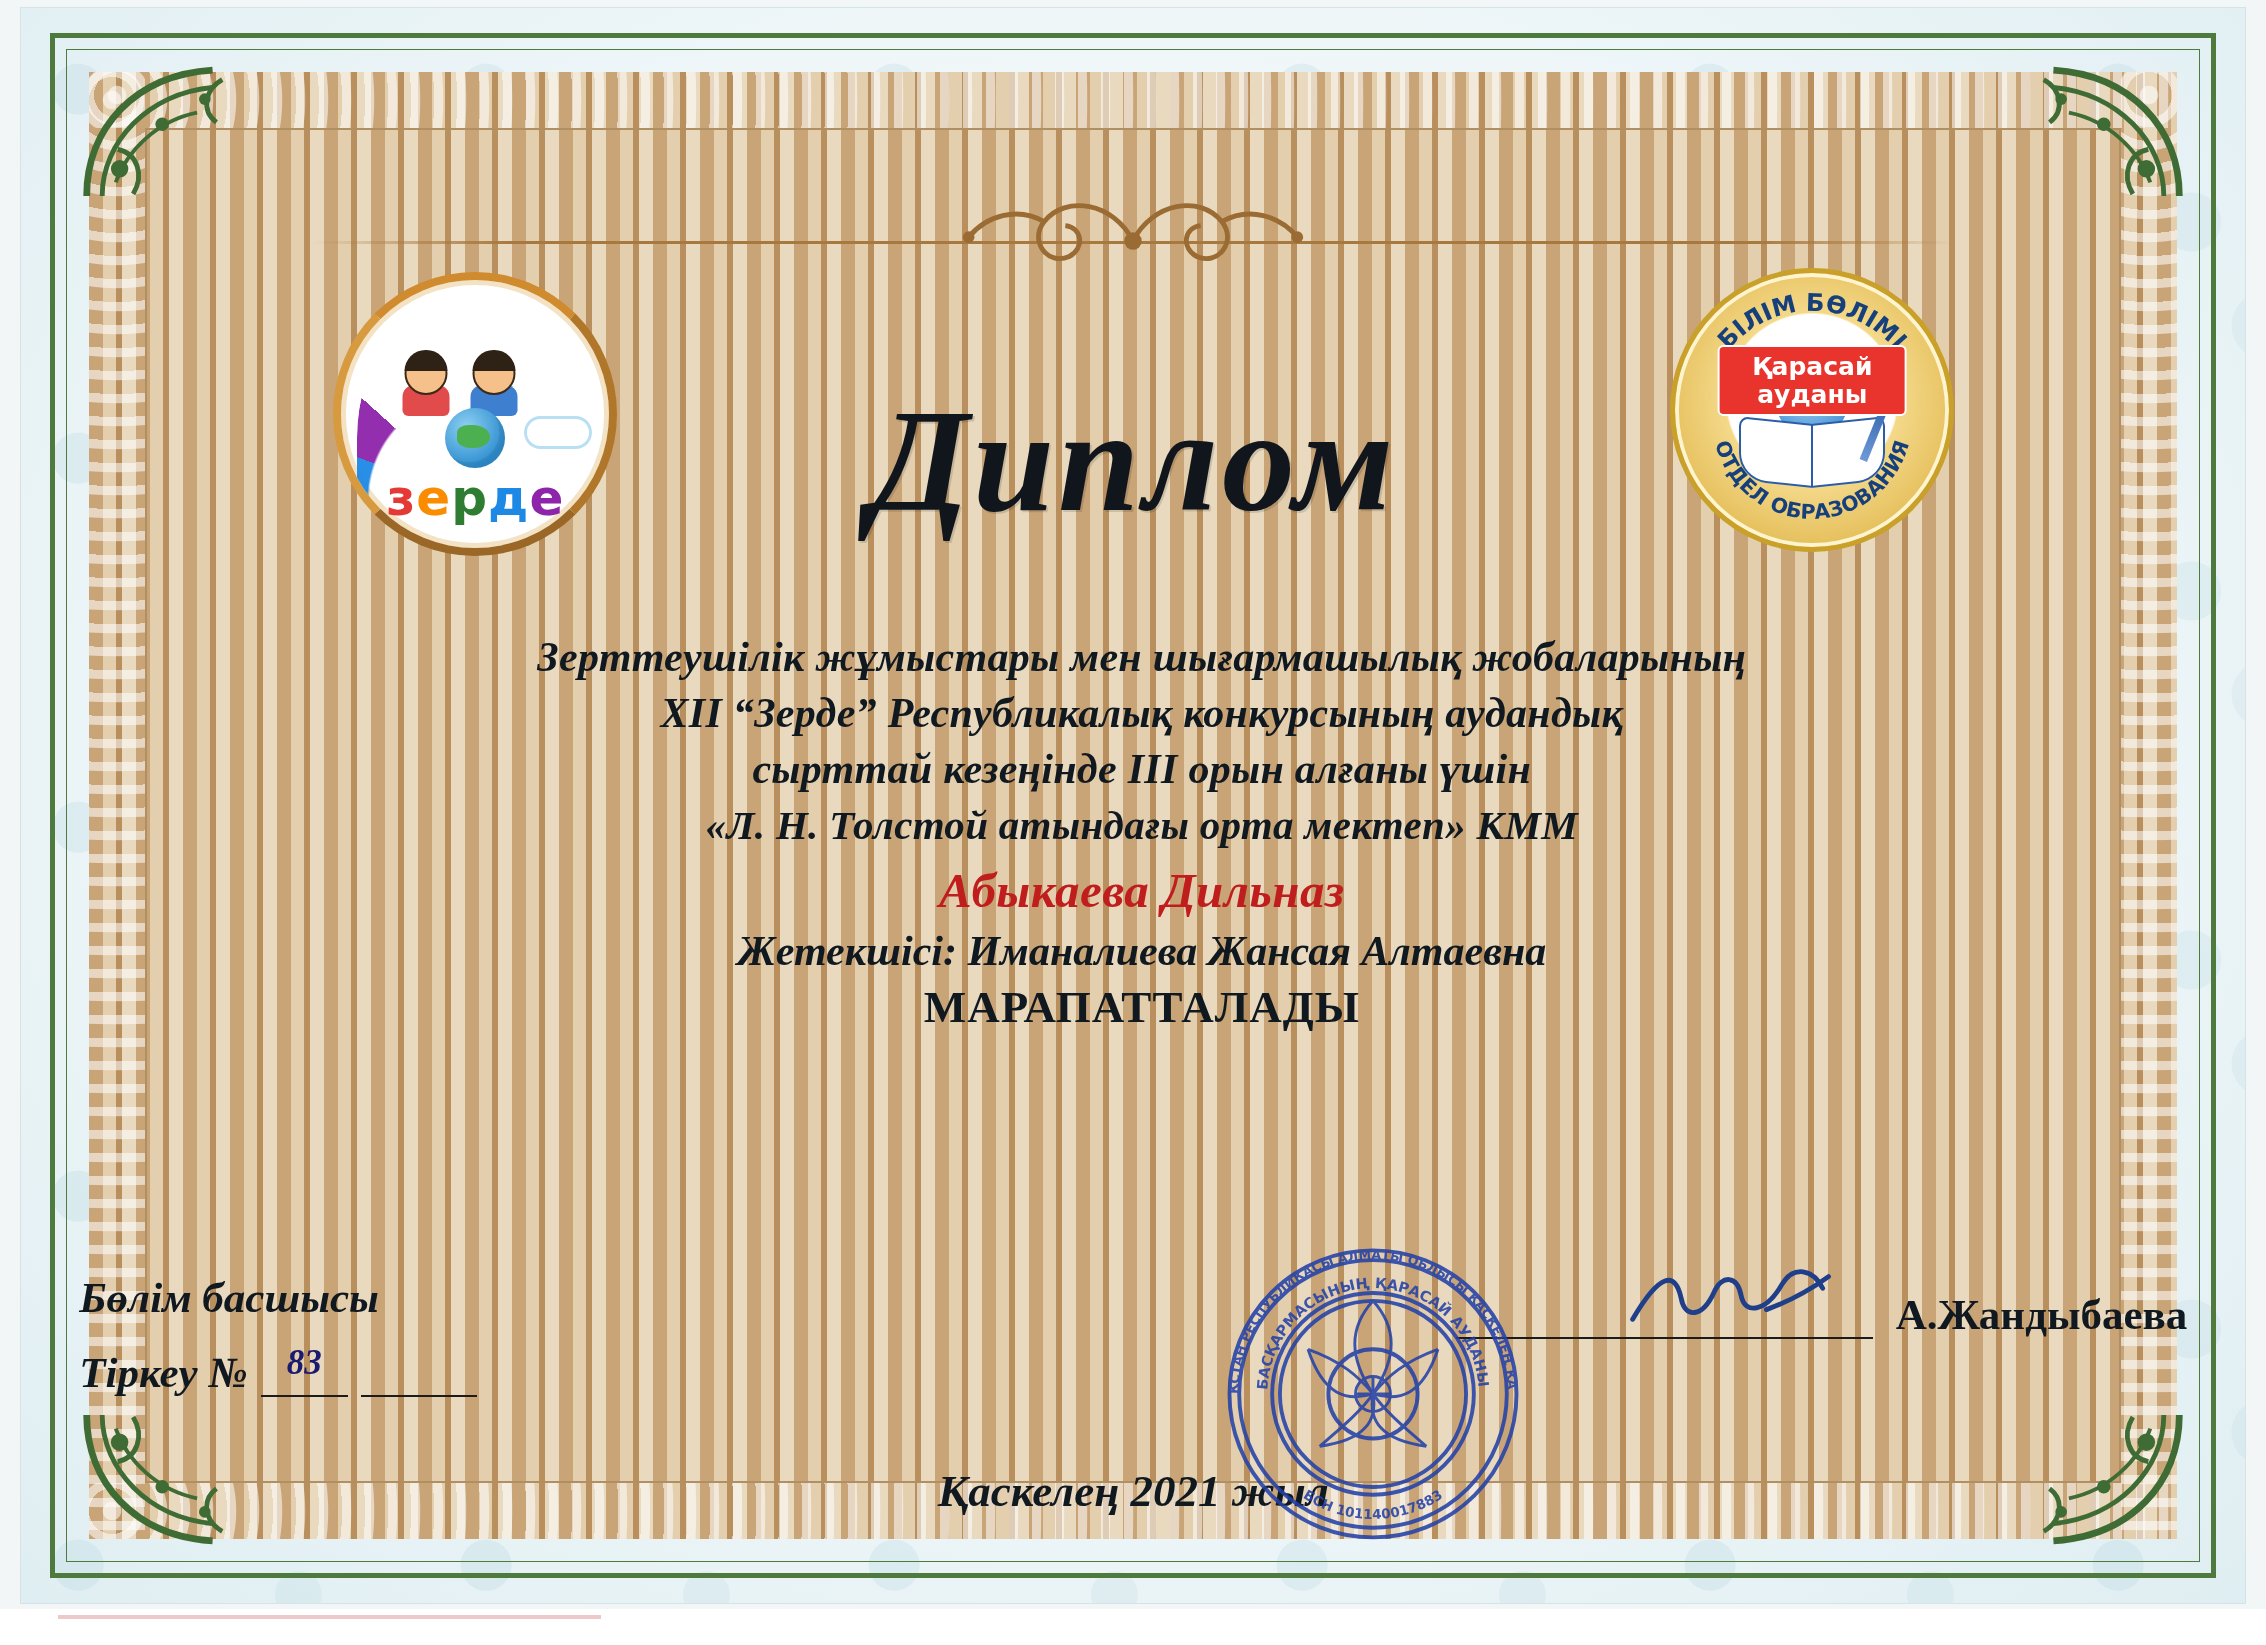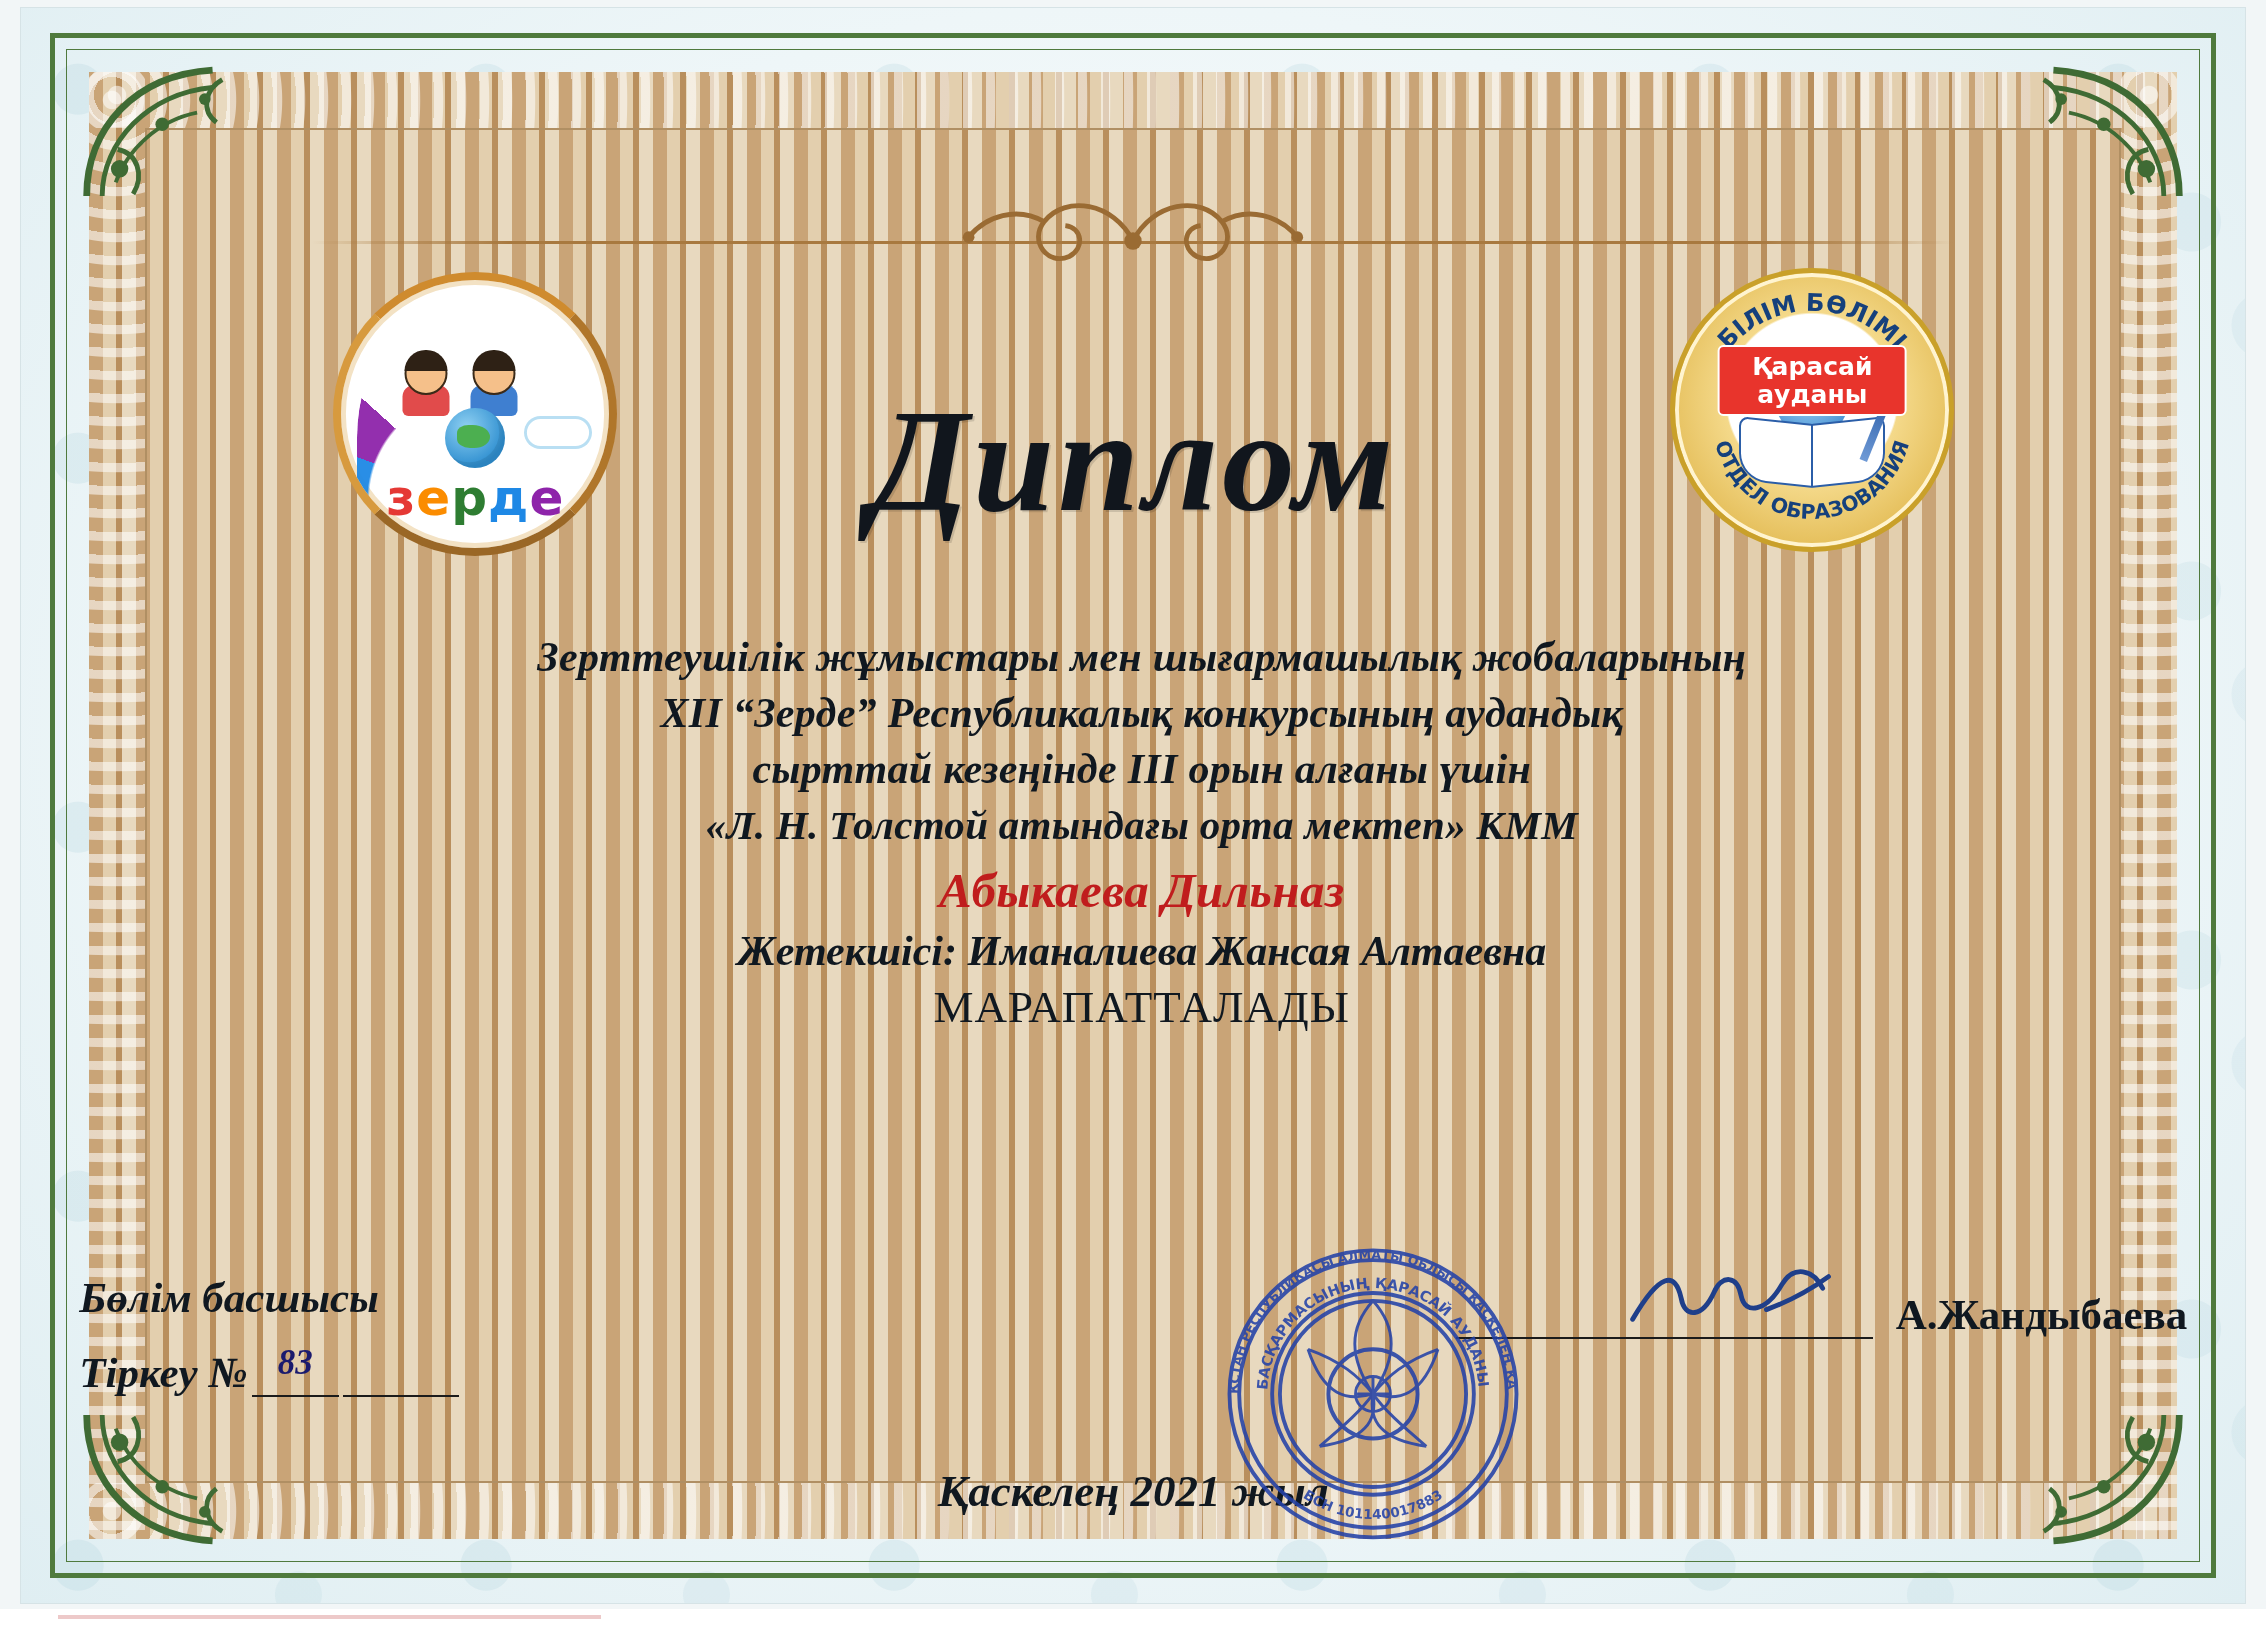--- a/index.html
+++ b/index.html
@@ -391,21 +391,21 @@
   .supervisor {
     margin-top: 7.8px;
     font-family: Liberation Serif, serif;
     font-weight: 700;
     font-style: italic;
     font-size: 42px;
   }
   .awarded {
     margin-top: 5.8px;
     font-family: "Liberation Serif", serif;
-    font-weight: 400;
+    font-weight: 700;
     font-size: 45px;
     letter-spacing: 1px;
   }
 
   
   .footer {
     position: absolute;
     left: 0; right: 0;
     bottom: 78px;
     height: 291px;
@@ -419,21 +419,21 @@
     font-style: italic;
     font-size: 43px;
     color: #101820;
   }
   .reg-row {
     position: absolute;
     left: 58px;
     top: 109px;
     display: flex;
     align-items: flex-end;
-    gap: 4px;
+    gap: 13px;
     font-family: "Liberation Serif", serif;
     font-weight: 700;
     font-style: italic;
     font-size: 43px;
     color: #101820;
   }
   .reg-number {
     font-family: "Liberation Serif", serif;
     font-style: italic;
     font-weight: 700;

